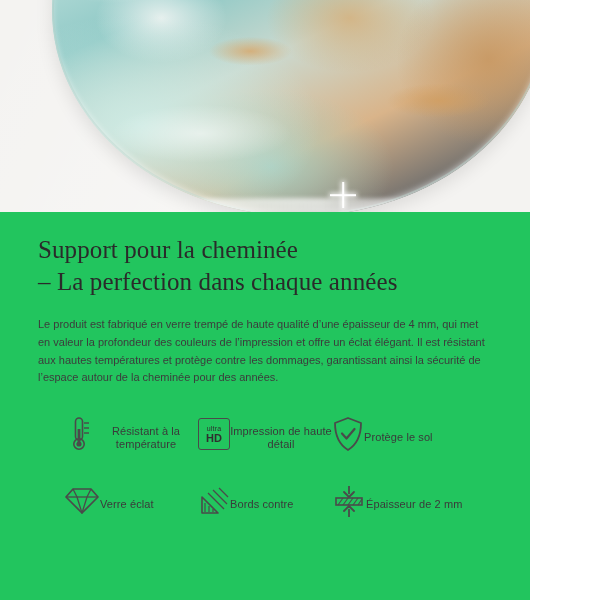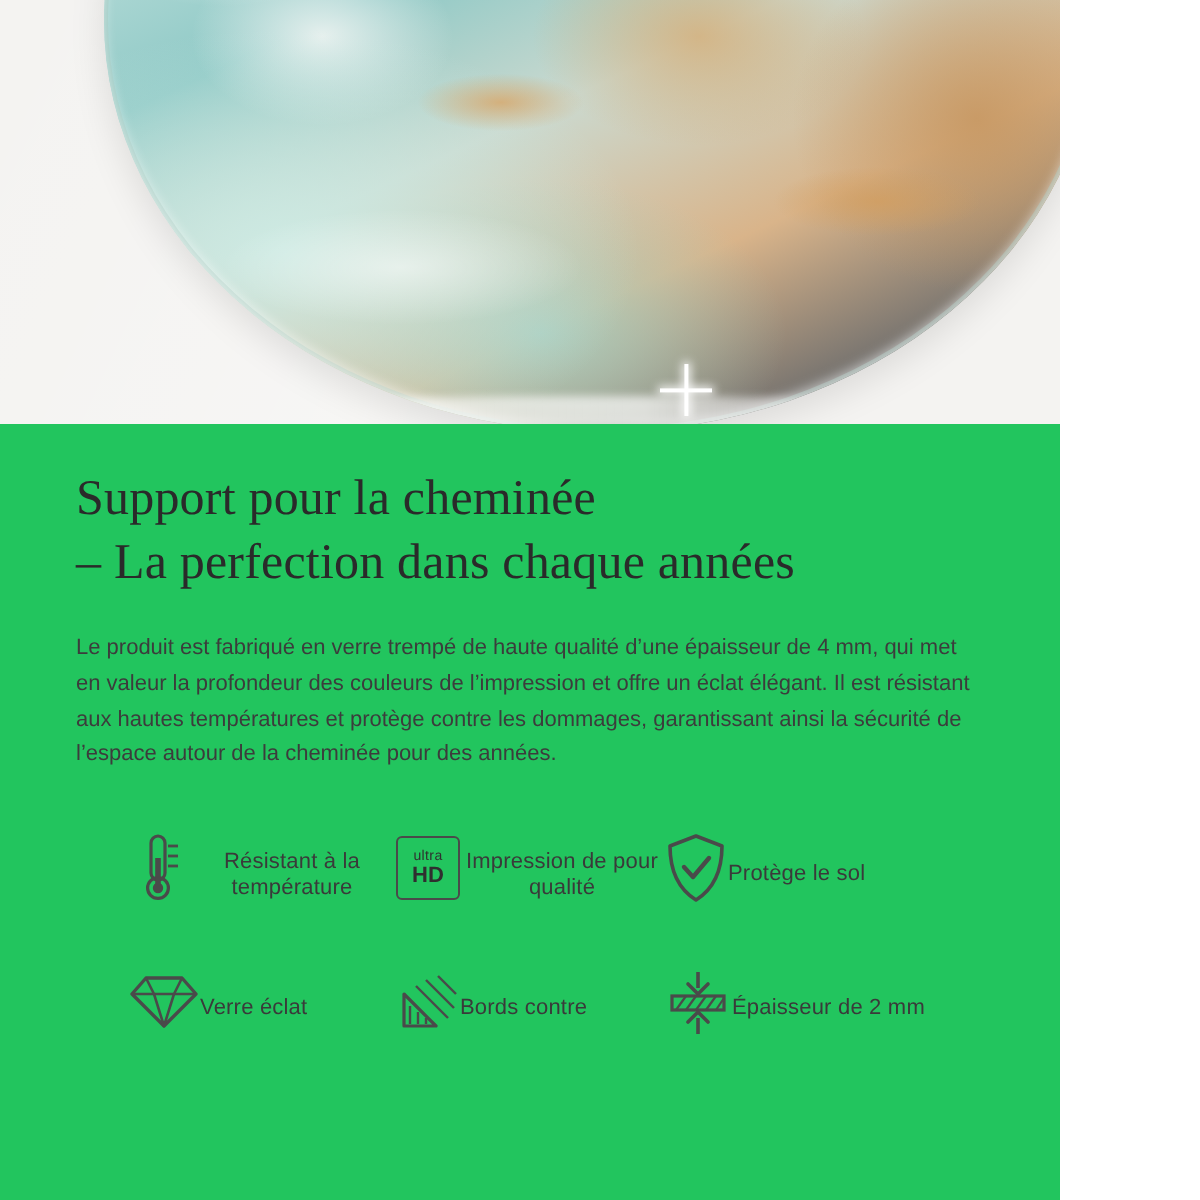--- a/index.html
+++ b/index.html
@@ -223,21 +223,21 @@
         <div class="feature-label">Résistant à la température</div>
       </div>
 
       <div class="feature">
         <div class="feature-icon">
           <div class="ultra-hd">
             <span class="u1">ultra</span>
             <span class="u2">HD</span>
           </div>
         </div>
-        <div class="feature-label">Impression de pour qualité</div>
+        <div class="feature-label">Impression de haute détail</div>
       </div>
 
       <div class="feature">
         <div class="feature-icon">
           <svg width="32" height="36" viewBox="0 0 32 36">
             <path d="M16 2 L29 7 C29 20 24 29 16 34 C8 29 3 20 3 7 Z" fill="none" stroke="#4a4a4a" stroke-width="1.8" stroke-linejoin="round"></path>
             <path d="M10 17.5 L14.5 22.5 L22.5 13" fill="none" stroke="#4a4a4a" stroke-width="2.2" stroke-linecap="round" stroke-linejoin="round"></path>
           </svg>
         </div>
         <div class="feature-label">Protège le sol</div>

